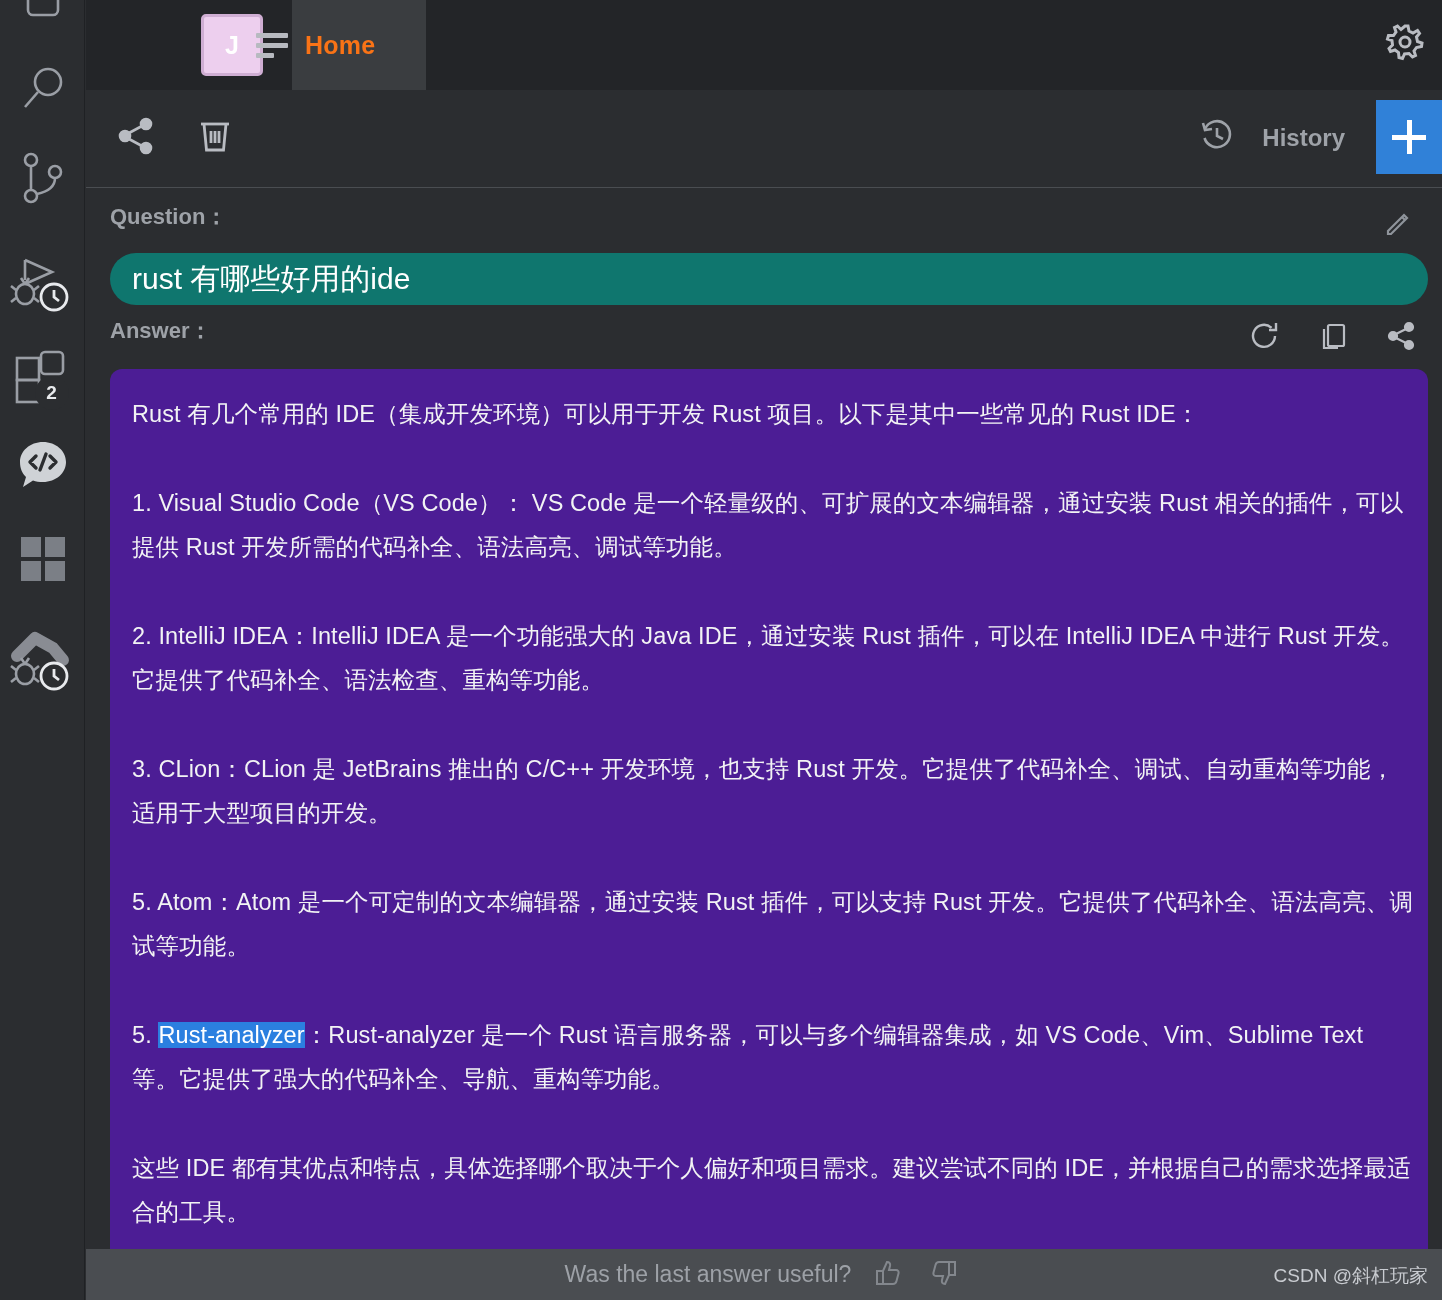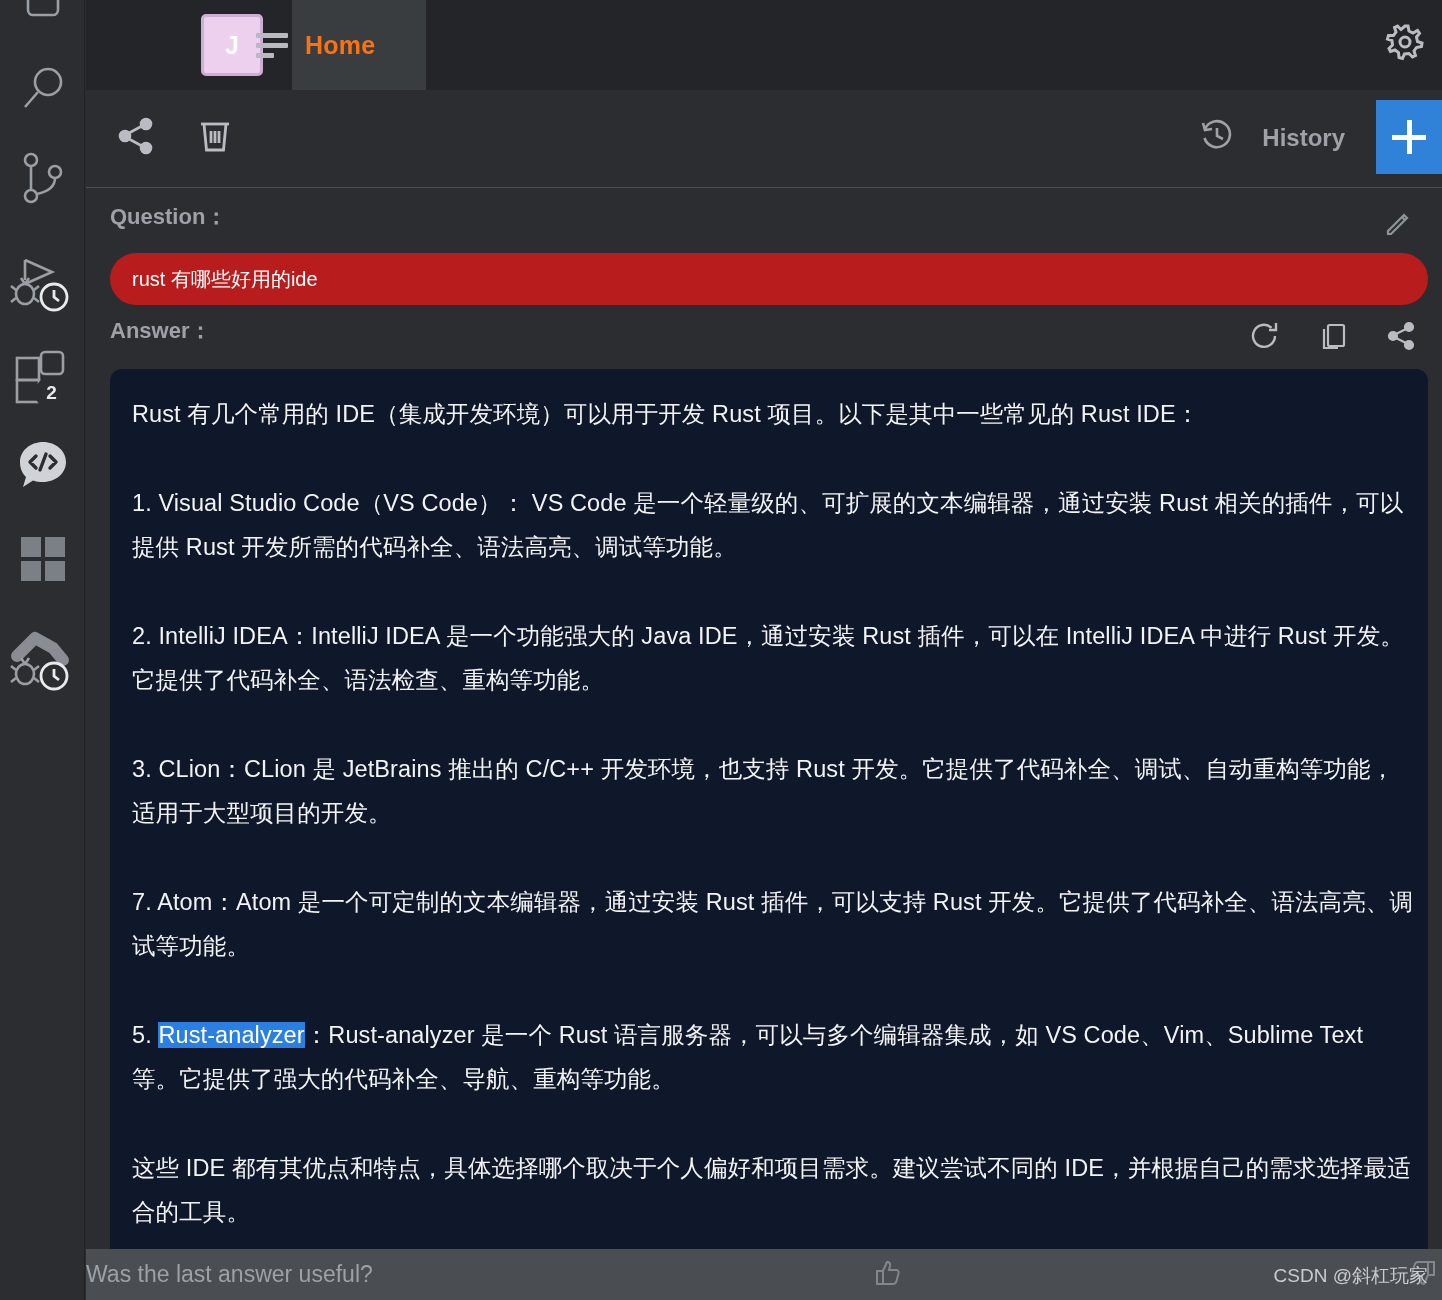--- a/index.html
+++ b/index.html
@@ -167,44 +167,44 @@
     position: absolute;
     right: 10px; top: 4px;
     width: 40px; height: 40px;
     display: flex; align-items: center; justify-content: center;
     color: #8f949b;
   }
 
   #question-bubble {
     margin-top: 3px;
     height: 52px;
-    background: #b91c1c;
+    background: #0f766e;
     border-radius: 26px;
     display: flex; align-items: center;
     padding: 8px 22px;
     color: #ffffff;
-    font-size: 20px;
+    font-size: 30px;
   }
 
   #answer-head { margin-top: 11px; }
   #answer-actions {
     position: absolute;
     right: 6px; top: 1px;
     display: flex; align-items: center; gap: 26px;
     color: #b9bcc2;
   }
   .act-btn {
     width: 42px; height: 42px;
     display: flex; align-items: center; justify-content: center;
   }
 
   #answer-box {
     margin-top: 5px;
     height: 894px;
-    background: #0f172a;
+    background: #4c1d95;
     border-radius: 12px;
     padding: 23px 12px 10px 22px;
     overflow: hidden;
     color: #f2f3f4;
     font-size: 23.5px;
     line-height: 44.5px;
     letter-spacing: 0.1px;
   }
   #answer-box p { margin: 0 0 44px 0; }
   #answer-box p:last-child { margin-bottom: 0; }
@@ -212,21 +212,21 @@
     background: #2b7fe0;
     color: #ffffff;
   }
 
   
   #footer {
     position: absolute;
     left: 0; bottom: 0;
     width: 1356px; height: 51px;
     background: #4a4d51;
-    display: flex; align-items: center; justify-content: space-between;
+    display: flex; align-items: center; justify-content: center;
     gap: 18px;
   }
   #footer-text {
     color: #9da1a7;
     font-size: 23px;
   }
   .vote-btn {
     width: 38px; height: 38px;
     display: flex; align-items: center; justify-content: center;
     color: #83878d;
@@ -444,21 +444,21 @@
             </span>
           </div>
         </div>
       </div>
 
       <div id="answer-box">
         <p>Rust 有几个常用的 IDE（集成开发环境）可以用于开发 Rust 项目。以下是其中一些常见的 Rust IDE：</p>
         <p>1. Visual Studio Code（VS Code）： VS Code 是一个轻量级的、可扩展的文本编辑器，通过安装 Rust 相关的插件，可以提供 Rust 开发所需的代码补全、语法高亮、调试等功能。</p>
         <p>2. IntelliJ IDEA：IntelliJ IDEA 是一个功能强大的 Java IDE，通过安装 Rust 插件，可以在 IntelliJ IDEA 中进行 Rust 开发。它提供了代码补全、语法检查、重构等功能。</p>
         <p>3. CLion：CLion 是 JetBrains 推出的 C/C++ 开发环境，也支持 Rust 开发。它提供了代码补全、调试、自动重构等功能，适用于大型项目的开发。</p>
-        <p>7. Atom：Atom 是一个可定制的文本编辑器，通过安装 Rust 插件，可以支持 Rust 开发。它提供了代码补全、语法高亮、调试等功能。</p>
+        <p>5. Atom：Atom 是一个可定制的文本编辑器，通过安装 Rust 插件，可以支持 Rust 开发。它提供了代码补全、语法高亮、调试等功能。</p>
         <p><span>5. </span><span class="hl">Rust-analyzer</span><span>：Rust-analyzer 是一个 Rust 语言服务器，可以与多个编辑器集成，如 VS Code、Vim、Sublime Text 等。它提供了强大的代码补全、导航、重构等功能。</span></p>
         <p>这些 IDE 都有其优点和特点，具体选择哪个取决于个人偏好和项目需求。建议尝试不同的 IDE，并根据自己的需求选择最适合的工具。</p>
       </div>
     </div>
 
     <div id="footer">
       <span id="footer-text">Was the last answer useful?</span>
       <div class="vote-btn">
         <span>
           <svg width="30" height="30" viewBox="0 0 30 30" fill="none" stroke="#83878d" stroke-width="2">

